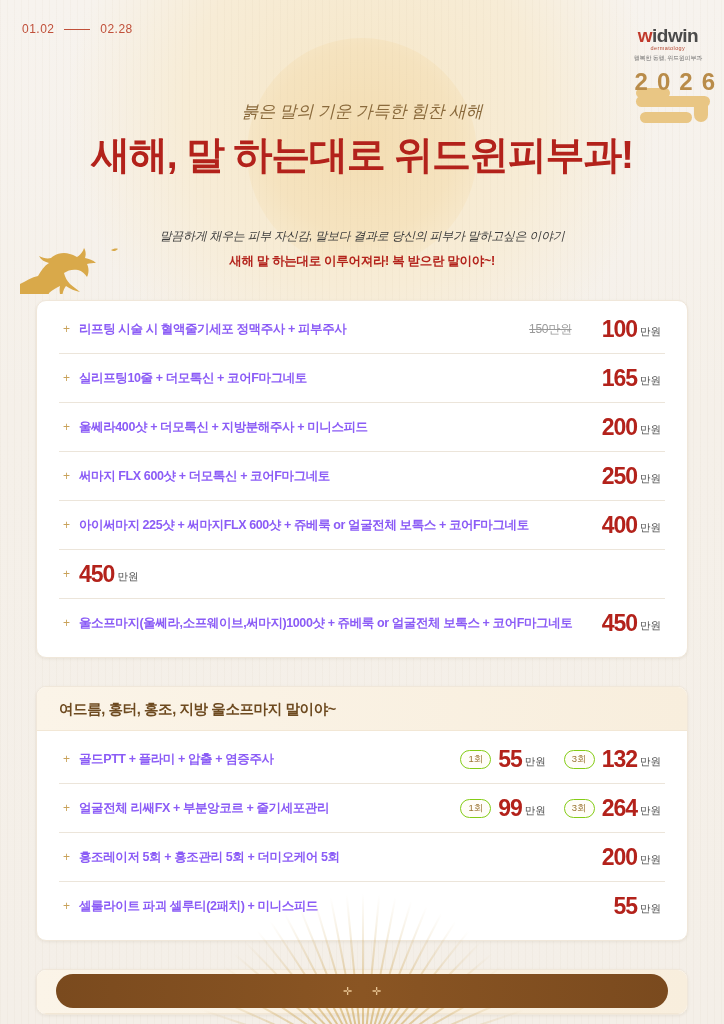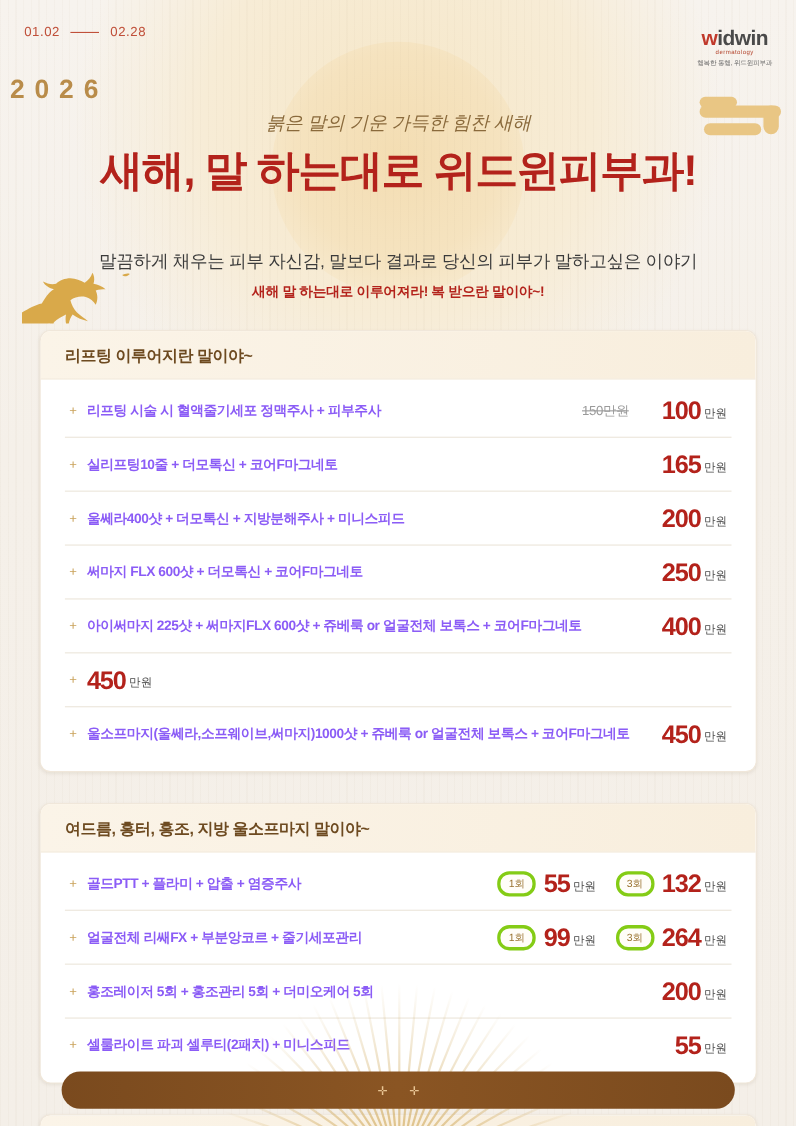--- a/index.html
+++ b/index.html
@@ -83,21 +83,21 @@
     font-size: 6px;
     color: #6b6b6b;
     margin-top: 3px;
     letter-spacing: -0.2px;
   }
 
   .year {
     position: absolute;
     left: 0; right: 0;
     top: 68px;
-    text-align: left;
+    text-align: right;
     font-size: 24px;
     letter-spacing: 9px;
     color: #b98c4a;
     font-weight: bold;
     text-indent: 9px;
   }
   .tagline {
     position: absolute;
     left: 0; right: 0;
     top: 100px;
@@ -118,23 +118,24 @@
     letter-spacing: -1.2px;
     white-space: nowrap;
   }
   .sub-block {
     position: absolute;
     left: 0; right: 0;
     top: 228px;
     text-align: center;
   }
   .sub-line1 {
-    font-size: 16px;
+    font-size: 12px;
     color: #3b3b3b;
     letter-spacing: -0.3px;
+    font-style: italic;
   }
   .sub-line2 {
     margin-top: 8px;
     font-size: 12.5px;
     font-weight: bold;
     color: #b3221b;
     letter-spacing: -0.3px;
   }
   
   .cloud {
@@ -241,21 +242,21 @@
   }
   .strike {
     font-size: 12px;
     color: #9a9a9a;
     text-decoration: line-through;
     margin-right: 12px;
     letter-spacing: -0.3px;
   }
   .chip {
     display: inline-block;
-    border: 3px solid #84cc16;
+    border: 1px solid #84cc16;
     color: #9a7330;
     border-radius: 11px;
     font-size: 9.5px;
     padding: 2px 7px 2px 7px;
     margin-right: 7px;
     vertical-align: middle;
     background: #fffdf8;
   }
   .amount {
     font-size: 23px;
@@ -337,21 +338,20 @@
   </div>
 
   <svg class="horse" viewBox="0 0 118 62">
     <path fill="#d9a94a" d="M4 52c6-3 12-7 18-8 3-5 6-10 11-13-4-1-8-3-10-7 4 2 8 3 12 2 3-3 8-5 13-5 5 0 9 2 13 4 3-2 6-5 7-9 2 3 2 7 1 10 4 1 8 2 11 5-3 0-6 0-9 1 2 4 2 9 0 13-2-3-5-6-9-7-5-1-10 0-14 3 1 4 3 8 6 11 3 3 7 5 10 8-5-1-10-3-14-6-3 4-4 9-4 14-2-4-3-9-2-14-4 2-8 4-11 7-1 4-1 8 1 12-3-3-5-7-5-11-5 2-10 5-15 7-3 1-7 2-10 1z"></path>
     <path fill="#d9a94a" d="M95 18c2-1 5-2 7-1-2 2-5 3-7 1z"></path>
   </svg>
 
   <div class="sections">
 
     <div class="card">
-      <div class="card-head">리프팅 이루어지란 말이야~</div>
       <div class="rows">
 
         <div class="row">
           <div class="plus">+</div>
           <div class="row-name">리프팅 시술 시 혈액줄기세포 정맥주사 + 피부주사</div>
           <div class="price-area">
             <span class="strike">150만원</span>
             <span class="price-group">
               <span class="amount">100</span>
               <span class="unit">만원</span>

